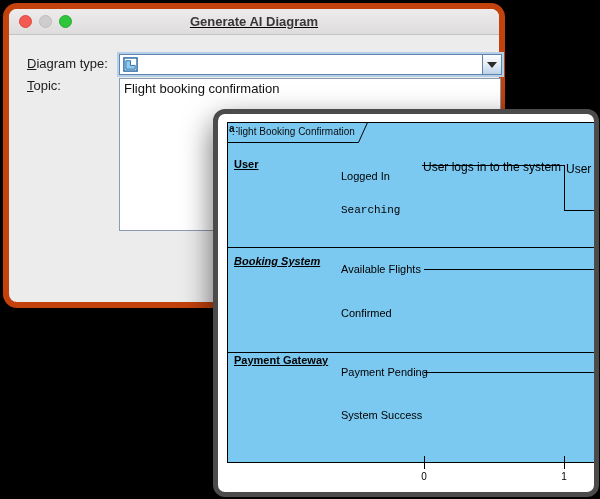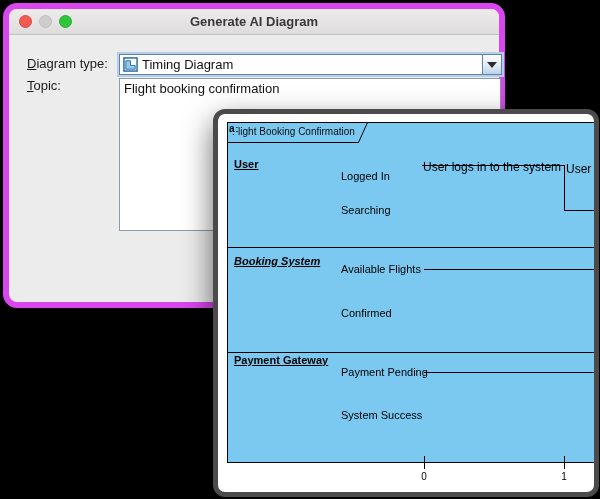--- a/index.html
+++ b/index.html
@@ -5,22 +5,22 @@
   html,body{margin:0;padding:0;}
   body{
     width:600px;height:499px;position:relative;overflow:hidden;
     background:#000;
     font-family:"Liberation Sans", sans-serif;
     -webkit-font-smoothing:antialiased;
   }
   
   .dlg{
     position:absolute;left:3px;top:3px;width:502px;height:305px;
-    box-sizing:border-box;border:6px solid #d946ef;border-radius:14px;
-    background:#edecec;z-index:1;box-shadow:0 12px 30px rgba(0,0,0,.6);
+    box-sizing:border-box;border:6px solid #c2410c;border-radius:14px;
+    background:#edecec;z-index:1;box-shadow:0 12px 30px rgba(0,0,0,.6);text-decoration:underline;
   }
   .titlebar{
     position:relative;height:25px;border-radius:8px 8px 0 0;
     background:linear-gradient(#edebeb,#dedcdd);
     border-bottom:1px solid #c4c2c3;
     display:flex;align-items:center;justify-content:center;
   }
   .dlg-title{font-size:13px;font-weight:bold;color:#383838;}
   .lights{position:absolute;left:10px;top:6px;display:flex;gap:7px;}
   .light{width:13px;height:13px;border-radius:50%;box-sizing:border-box;}
@@ -92,21 +92,20 @@
     <div class="dlg-title">Generate AI Diagram</div>
   </div>
 
   <div class="fld-label" style="top:46px;"><u>D</u><span>iagram type:</span></div>
 
   <div class="combo">
     <svg width="15" height="15" viewBox="0 0 16 16">
       <rect x="1" y="1" width="14" height="14" fill="#ffffff" stroke="#2e6da8" stroke-width="1.6"></rect>
       <path d="M3 13 V4 H8 V9 H13 V13 Z" fill="#8ecdf0" stroke="#2e6da8" stroke-width="1"></path>
     </svg>
-    <span class="combo-value">Timing Diagram</span>
     <span class="combo-btn">
       <span class="tri"></span>
     </span>
   </div>
 
   <div class="fld-label" style="top:68px;"><u>T</u><span>opic:</span></div>
 
   <textarea class="topic-area" spellcheck="false" style="">Flight booking confirmation</textarea>
 </div>
 
@@ -119,21 +118,21 @@
       <polygon points="0.5,0.5 140.5,0.5 131.5,20.5 0.5,20.5" fill="#7bc9f1" stroke="#000" stroke-width="1"></polygon>
     </svg>
     <span class="tab-label">Flight Booking Confirmation</span>
     <span class="tab-badge">a</span>
 
     <div class="sep" style="top:133px;"></div>
     <div class="sep" style="top:238px;"></div>
 
     <div class="lane-name" style="top:44px;">User</div>
     <div class="state" style="top:44px;margin-top:12px;">Logged In</div>
-    <div class="state" style="top:90px;">Searching</div>
+    <div class="state" style="top:90px;font-family:Liberation Mono, monospace;">Searching</div>
 
     <div class="lane-name" style="top:141px;font-style:italic;">Booking System</div>
     <div class="state" style="top:149px;">Available Flights</div>
     <div class="state" style="top:193px;">Confirmed</div>
 
     <div class="lane-name" style="top:240px;">Payment Gateway</div>
     <div class="state" style="top:252px;">Payment Pending</div>
     <div class="state" style="top:295px;">System Success</div>
 
     <div class="tl" style="left:204px;top:51px;width:142px;height:1px;"></div>

